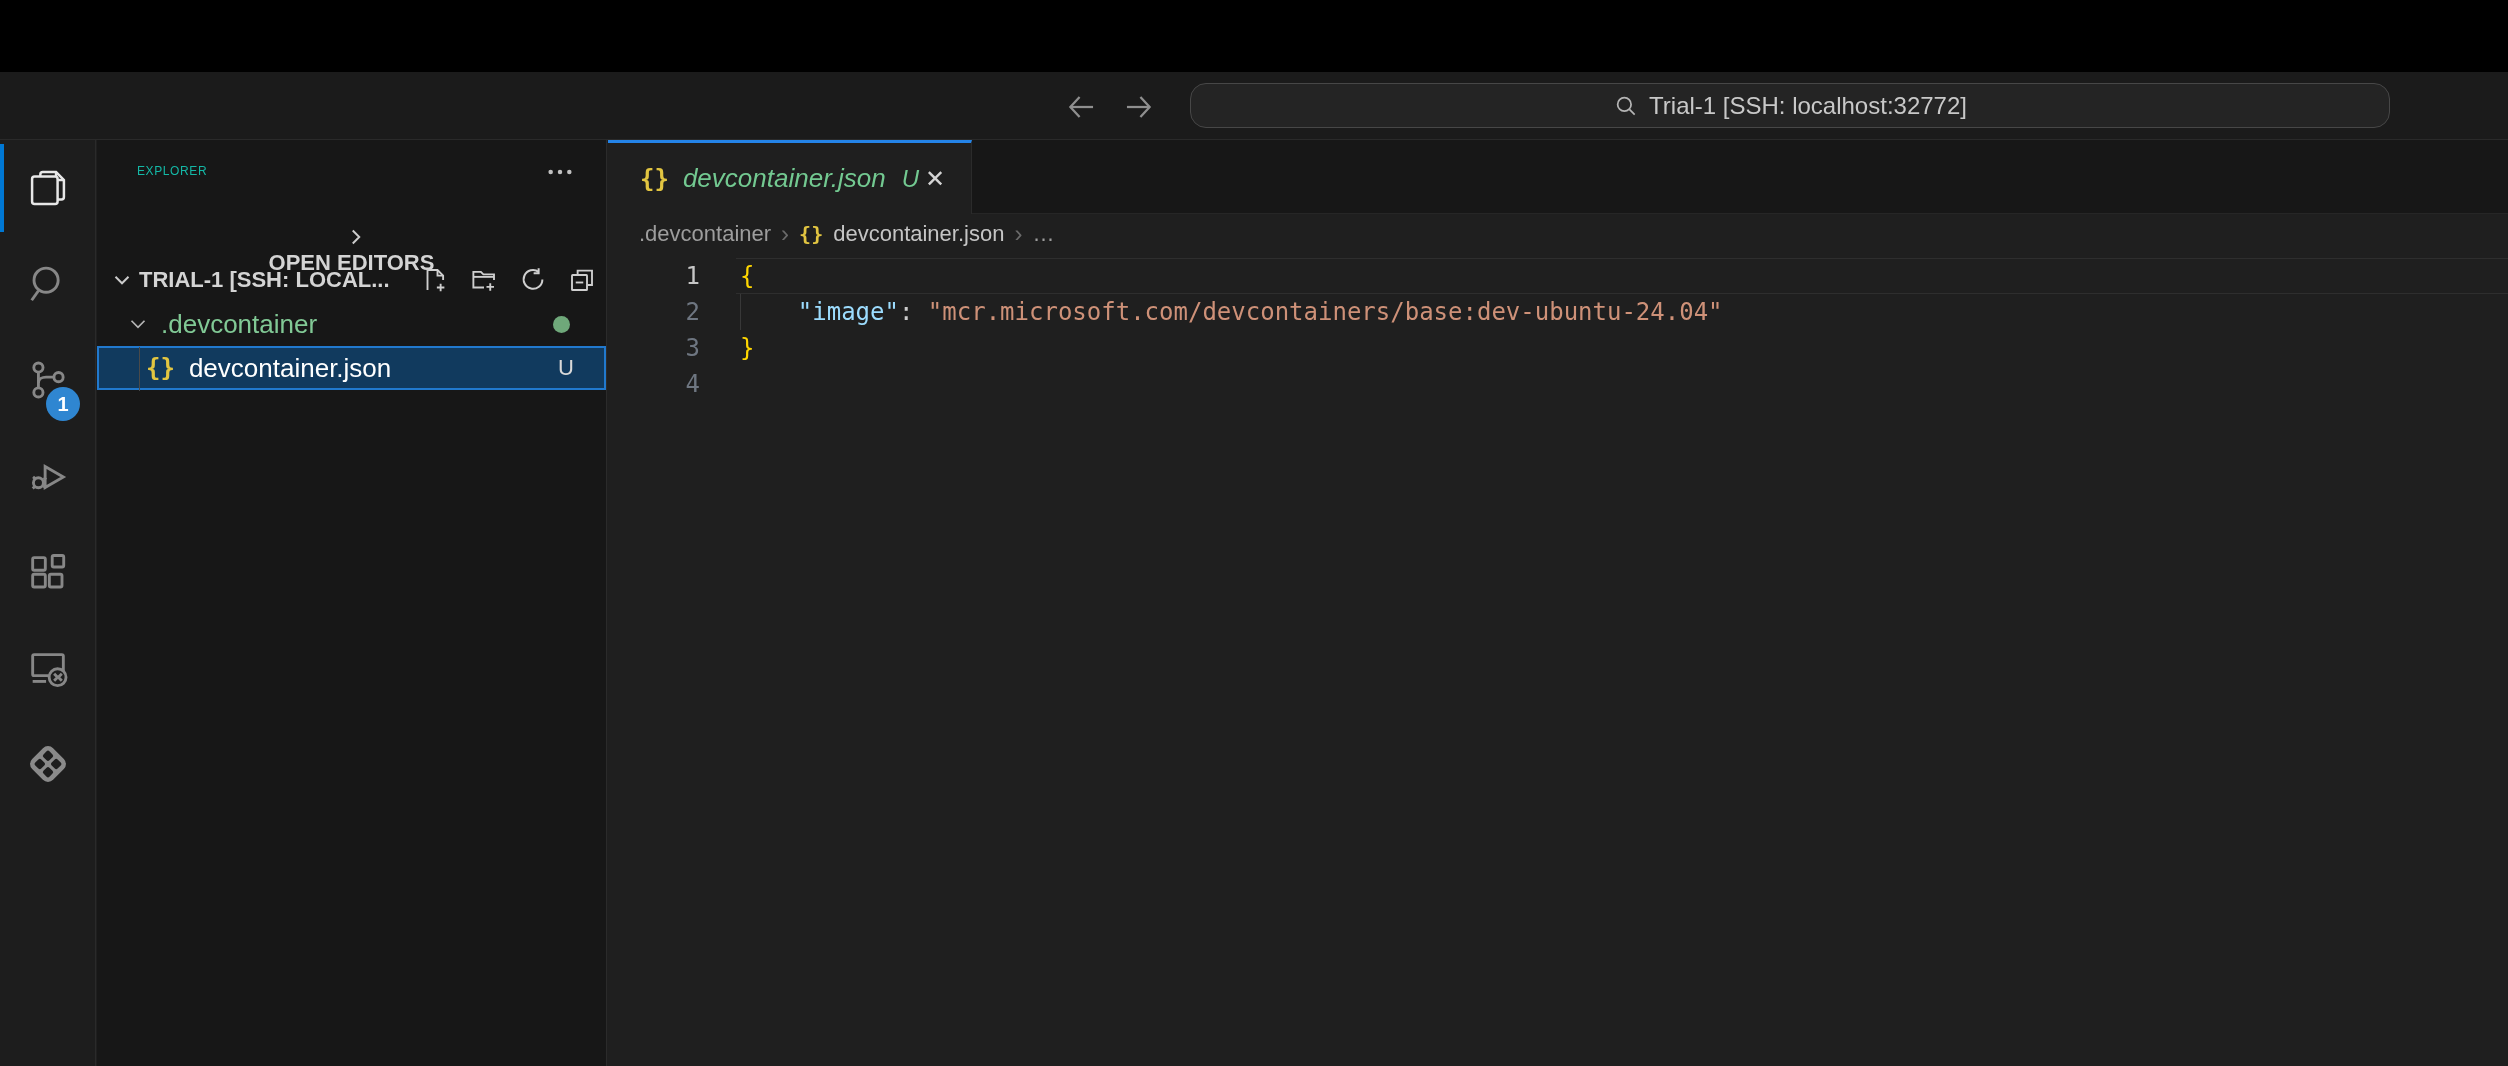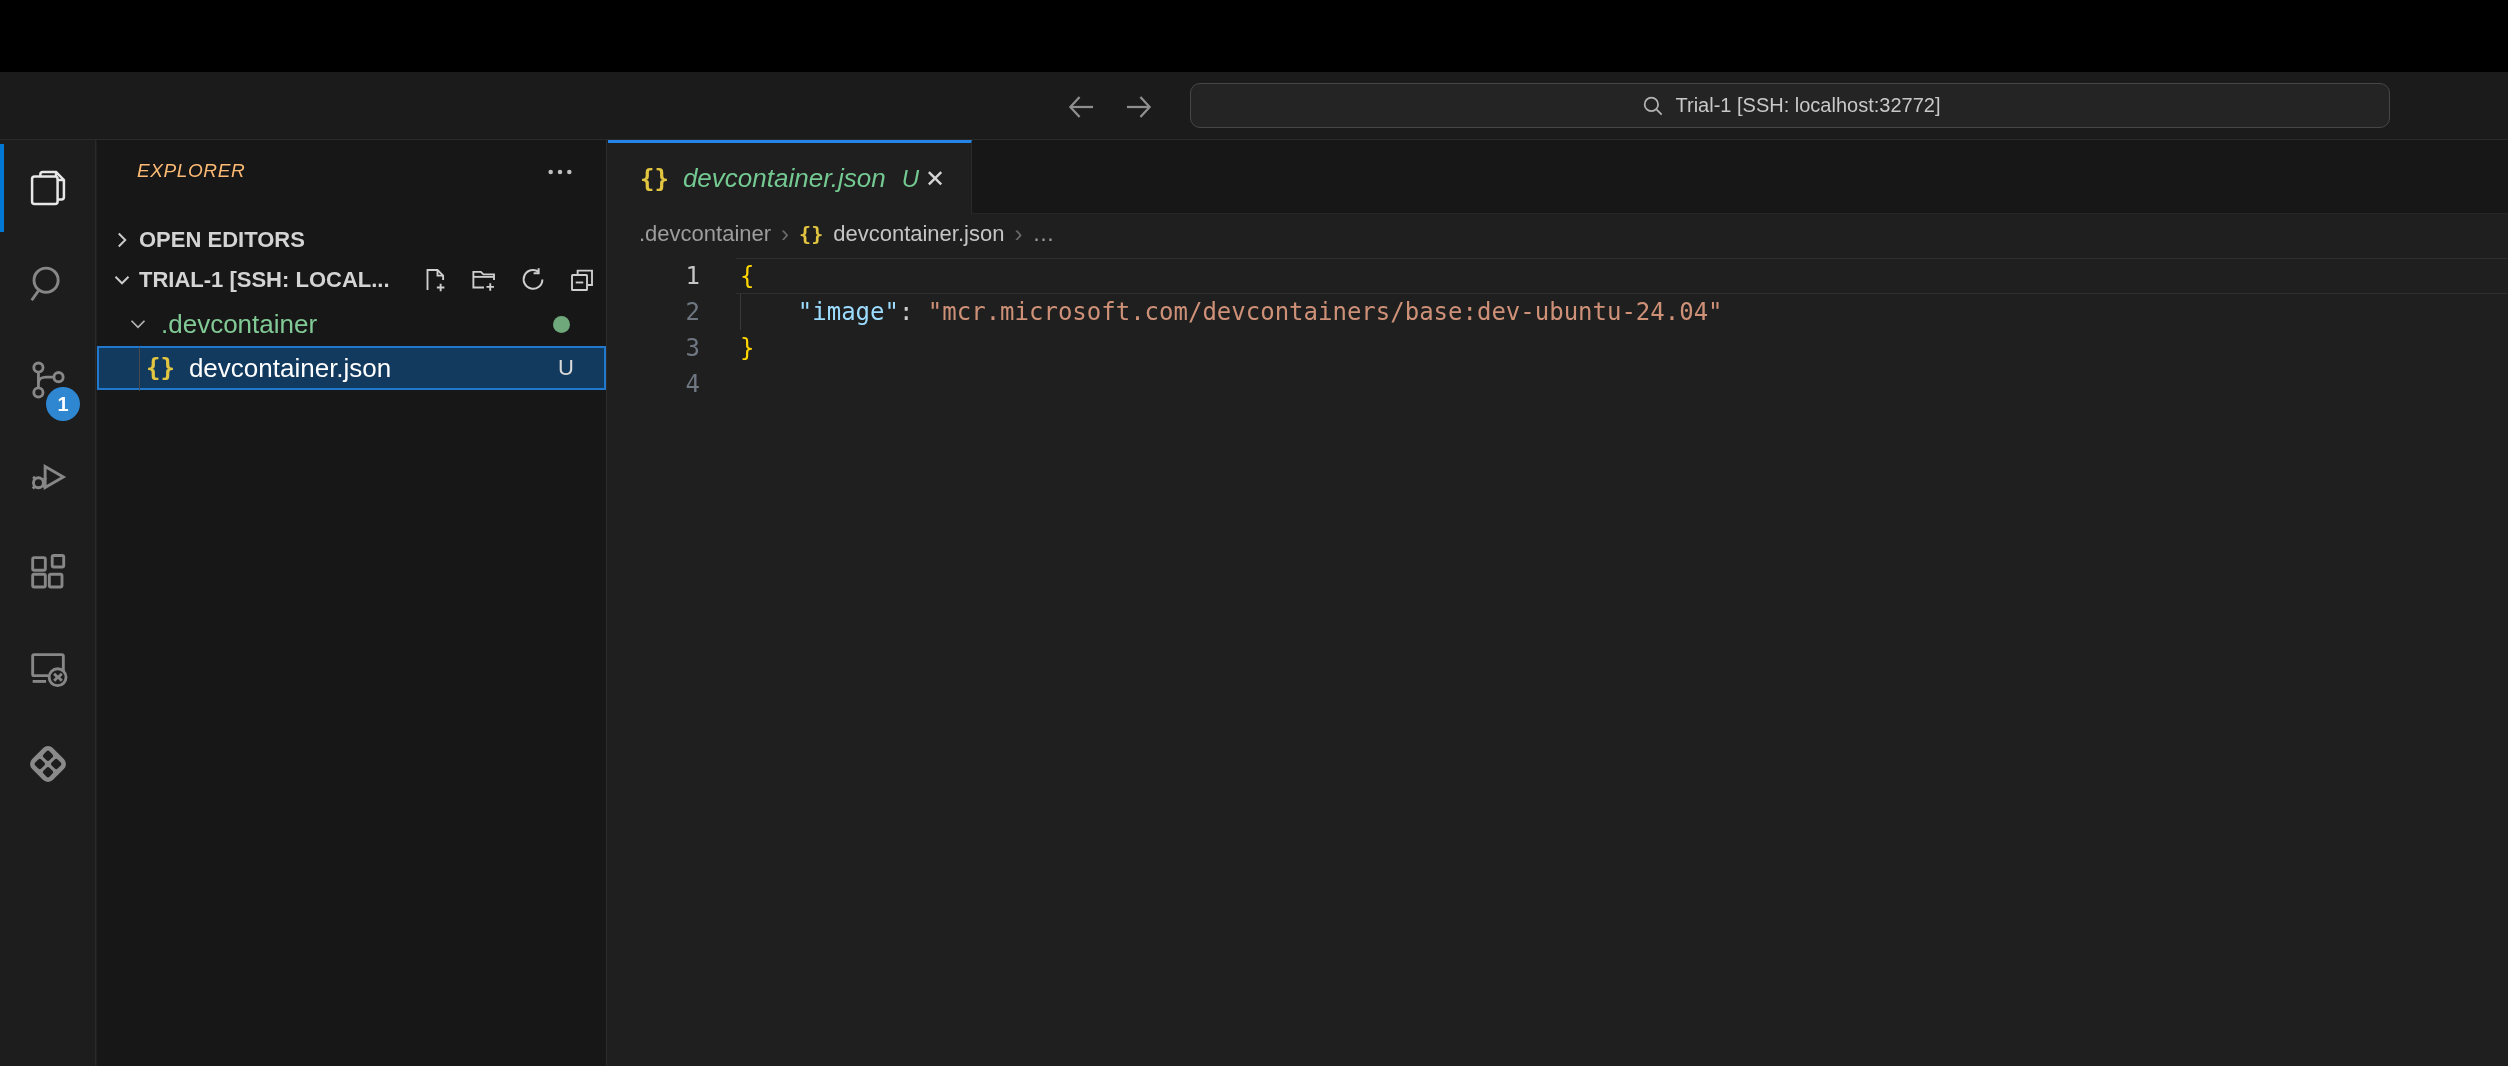--- a/index.html
+++ b/index.html
@@ -8,46 +8,46 @@
   .abs { position:absolute; }
 
   
   #top-strip { left:0; top:0; width:2508px; height:72px; background:#000; }
   #title-bar { left:0; top:72px; width:2508px; height:68px; background:#1b1b1b;
                border-bottom:1px solid #2a2a2a; }
   .nav-btn { position:absolute; top:14px; width:42px; height:42px; display:flex;
              align-items:center; justify-content:center; }
   #nav-back { left:1060px; } #nav-fwd { left:1118px; }
   #command-center { position:absolute; left:1190px; top:11px; width:1200px; height:45px;
-                    background:#242424; border:1.5px solid #474747; border-radius:10px;
+                    background:#242424; border:1.5px solid #474747; border-radius:16px;
                     display:flex; align-items:center; justify-content:center; gap:10px;
-                    color:#c8c8c8; font-size:20px; }
+                    color:#c8c8c8; font-size:24px; }
 
   
   #activity-bar { left:0; top:140px; width:96px; height:926px; background:#1d1d1d;
                   border-right:1px solid #2a2a2a; }
   .act-item { position:relative; width:96px; height:96px; display:flex;
               align-items:center; justify-content:center; }
   .act-item.active::before { content:''; position:absolute; left:0; top:4px; bottom:4px;
                              width:4px; background:#0078d4; }
   .act-badge { position:absolute; left:46px; top:55px; min-width:34px; height:34px;
                border-radius:17px; background:#2f86d1; color:#fff; font-size:20px;
                font-weight:bold; display:flex; align-items:center; justify-content:center; }
 
   
   #sidebar { left:97px; top:140px; width:510px; height:926px; background:#171717;
              border-right:1px solid #2b2b2b; color:#cccccc; }
   #sidebar-header { position:absolute; left:0; top:0; width:100%; height:62px;
                     display:flex; align-items:center; }
-  #sidebar-title { margin-left:40px; font-size:19px; letter-spacing:.6px; color:#fdba74;font-style:italic; }
+  #sidebar-title { margin-left:40px; font-size:12px; letter-spacing:.6px; color:#14b8a6; }
   #more-actions { position:absolute; right:28px; top:14px; width:36px; height:36px;
                   display:flex; align-items:center; justify-content:center; }
   .section-row { position:absolute; left:0; width:100%; height:44px; display:flex;
                  align-items:center; font-weight:bold; font-size:22px; color:#d4d4d4; }
-  #row-open-editors { top:78px; }
+  #row-open-editors { top:84px;flex-direction:column; }
   #row-workspace { top:118px; }
   .sec-chevron { width:34px; margin-left:8px; display:flex; justify-content:center; }
   .ws-tools { position:absolute; right:8px; top:0; height:44px; display:flex;
               align-items:center; gap:17px; }
   .tool-btn { width:32px; height:32px; display:flex; align-items:center; justify-content:center; }
 
   #tree { position:absolute; left:0; top:162px; width:100%; }
   .tree-row { position:relative; width:100%; height:44px; display:flex; align-items:center;
               font-size:26px; color:#d0d0d0; }
   .tree-row .chev { width:30px; margin-left:26px; display:flex; justify-content:center; }

